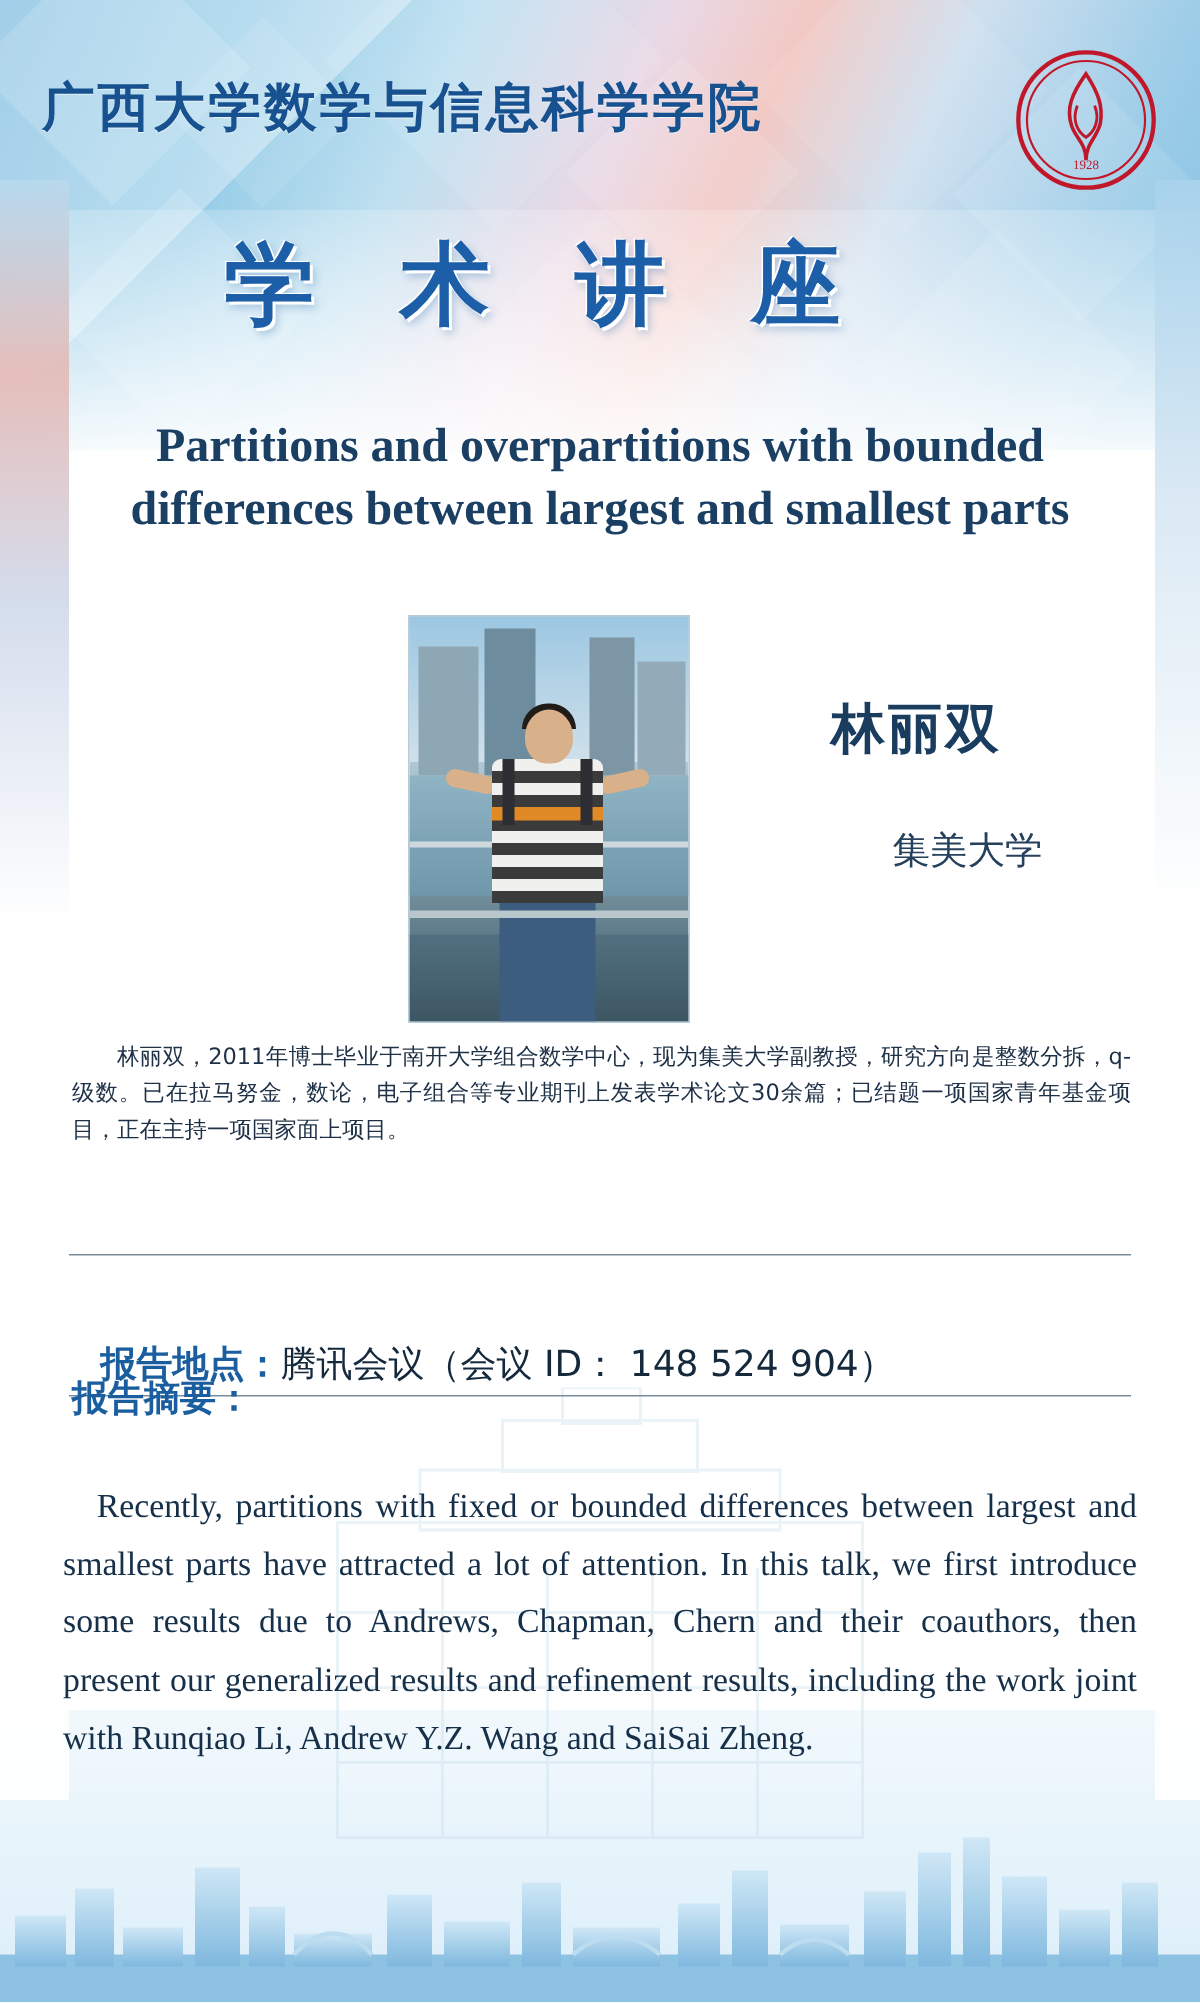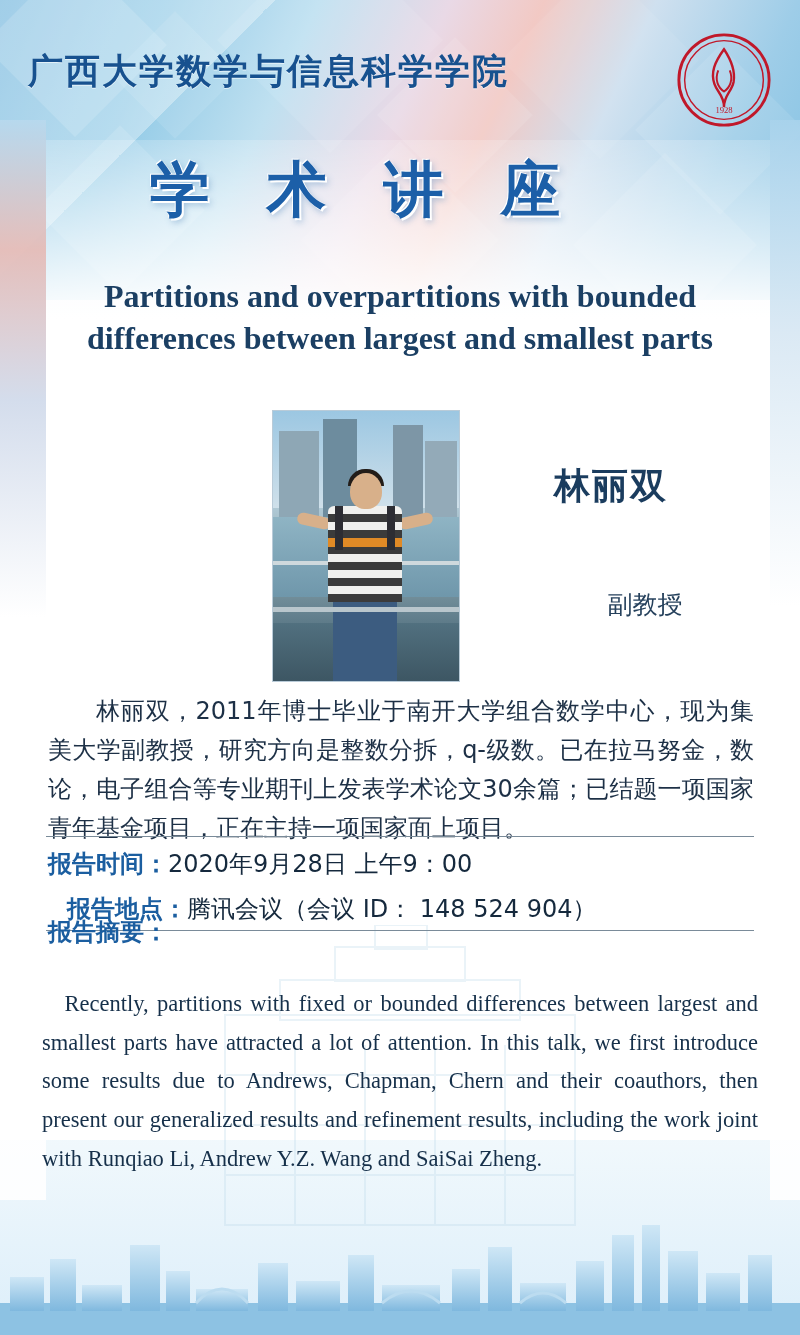--- a/index.html
+++ b/index.html
@@ -177,21 +177,21 @@
     text-align: center;
     font-family: "DejaVu Sans", sans-serif;
     font-size: 25px;
     color: #26415c;
   }
 
   
   .bio {
     position: absolute; left: 48px; top: 692px; width: 706px;
     font-family: "DejaVu Sans", sans-serif;
-    font-size: 24px;
+    font-size: 15px;
     line-height: 1.62;
     color: #1d3046;
     text-indent: 2em;
     text-align: justify;
   }
 
   
   .rule { position: absolute; left: 46px; width: 708px; height: 1px; background: #7a8b99; }
   .rule-1 { top: 836px; }
   .rule-2 { top: 930px; }
@@ -330,29 +330,26 @@
     <div class="body"></div>
     <div class="stripe-orange"></div>
     <div class="strapL"></div>
       <div class="strapR"></div>
     <div class="hair"></div>
     <div class="head"></div>
     <div class="rail2"></div>
   </div>
 
   <div class="speaker-name">林丽双</div>
-  <div class="speaker-rank">副教授</div>
+  <div class="speaker-org">集美大学</div>
 
   <div class="bio">林丽双，2011年博士毕业于南开大学组合数学中心，现为集美大学副教授，研究方向是整数分拆，q-级数。已在拉马努金，数论，电子组合等专业期刊上发表学术论文30余篇；已结题一项国家青年基金项目，正在主持一项国家面上项目。</div>
 
   <div class="rule rule-1"></div>
 
-  <div class="info-row row-time">
-    <span class="lbl">报告时间：</span><span class="val">2020年9月28日  上午9：00</span>
-  </div>
 
   <div class="info-row row-place">
     <span class="lbl">报告地点：</span><span class="val">腾讯会议（会议 ID： 148 524 904）</span>
   </div>
 
   <div class="rule rule-2"></div>
 
   <div class="abstract-label">报告摘要：</div>
   <div class="abstract-body">Recently, partitions with fixed or bounded differences between largest and smallest parts have attracted a lot of attention. In this talk, we first introduce some results due to Andrews, Chapman, Chern and their coauthors, then present our generalized results and refinement results, including the work joint with Runqiao Li, Andrew Y.Z. Wang and SaiSai Zheng.</div>
 

